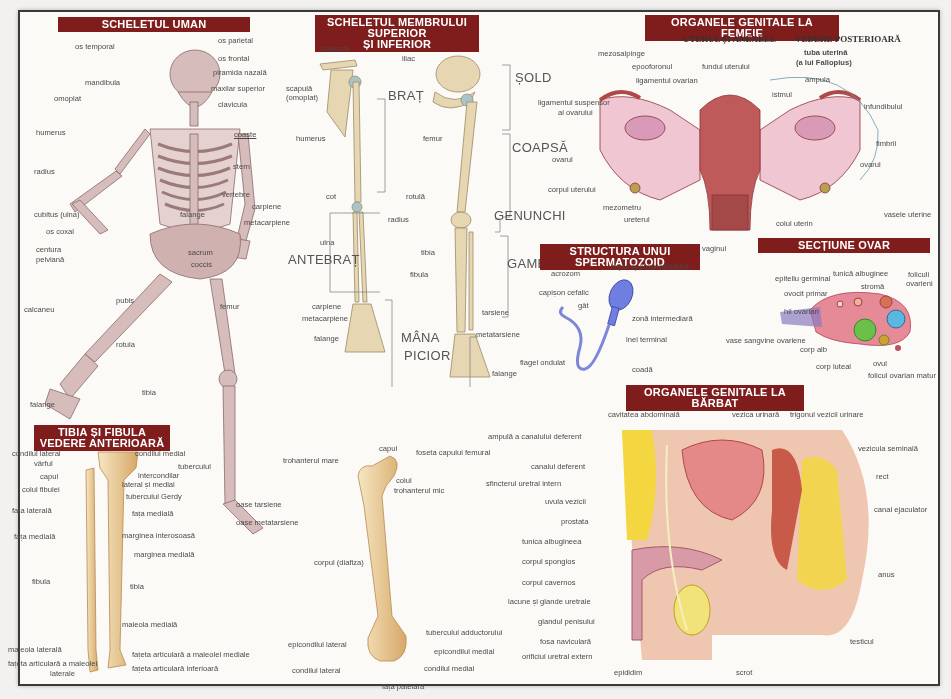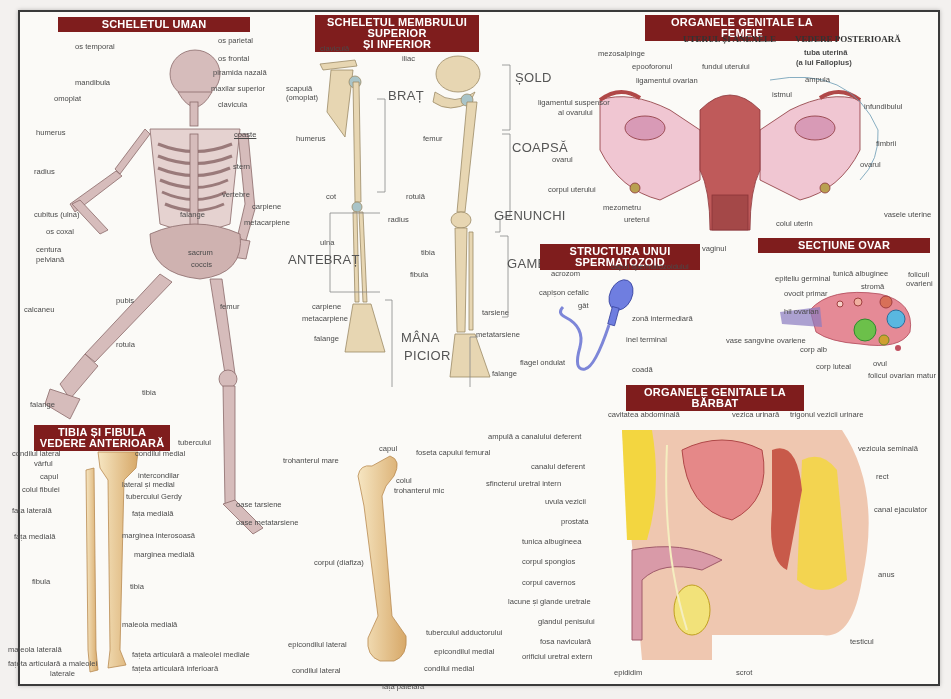--- a/index.html
+++ b/index.html
@@ -48,21 +48,21 @@
       <circle cx="188" cy="345" r="9"></circle>
       <path d="M183 352 L185 470 L195 470 L195 352 Z"></path>
       <path d="M183 470 l30 30 l10 -6 l-28 -28 z"></path>
     </g>
   </svg>
 
   <div class="lbl" style="left:55px;top:30px;">os temporal</div>
   <div class="lbl" style="left:198px;top:24px;">os parietal</div>
   <div class="lbl" style="left:198px;top:42px;">os frontal</div>
   <div class="lbl" style="left:193px;top:56px;">piramida nazală</div>
-  <div class="lbl" style="left:55px;top:66px;">mandibula</div>
+  <div class="lbl" style="left:65px;top:66px;">mandibula</div>
   <div class="lbl" style="left:191px;top:72px;">maxilar superior</div>
   <div class="lbl" style="left:34px;top:82px;">omoplat</div>
   <div class="lbl" style="left:198px;top:88px;">clavicula</div>
   <div class="lbl" style="left:16px;top:116px;">humerus</div>
   <div class="lbl" style="left:214px;top:118px;text-decoration:underline;">coaste</div>
   <div class="lbl" style="left:213px;top:150px;">stern</div>
   <div class="lbl" style="left:14px;top:155px;">radius</div>
   <div class="lbl" style="left:202px;top:178px;">vertebre</div>
   <div class="lbl" style="left:232px;top:190px;">carpiene</div>
   <div class="lbl" style="left:14px;top:198px;">cubitus (ulna)</div>
@@ -168,21 +168,21 @@
   <div class="lbl" style="left:14px;top:447px;">vârful</div>
   <div class="lbl" style="left:20px;top:460px;">capul</div>
   <div class="lbl" style="left:2px;top:473px;">colul fibulei</div>
   <div class="lbl" style="left:-8px;top:494px;">fața laterală</div>
   <div class="lbl" style="left:-6px;top:520px;">fața medială</div>
   <div class="lbl" style="left:12px;top:565px;">fibula</div>
   <div class="lbl" style="left:-12px;top:633px;">maleola laterală</div>
   <div class="lbl" style="left:-12px;top:647px;">fațeta articulară a maleolei</div>
   <div class="lbl" style="left:30px;top:657px;">laterale</div>
   <div class="lbl" style="left:115px;top:437px;">condilul medial</div>
-  <div class="lbl c" style="left:122px;top:426px;padding-left:36px;">tuberculul</div>
+  <div class="lbl c" style="left:122px;top:450px;padding-left:36px;">tuberculul</div>
   <div class="lbl" style="left:118px;top:459px;">intercondilar</div>
   <div class="lbl" style="left:102px;top:468px;">lateral și medial</div>
   <div class="lbl" style="left:106px;top:480px;">tuberculul Gerdy</div>
   <div class="lbl" style="left:112px;top:497px;">fața medială</div>
   <div class="lbl" style="left:102px;top:519px;">marginea interosoasă</div>
   <div class="lbl" style="left:114px;top:538px;">marginea medială</div>
   <div class="lbl" style="left:110px;top:570px;">tibia</div>
   <div class="lbl" style="left:102px;top:608px;">maleola medială</div>
   <div class="lbl" style="left:112px;top:638px;">fațeta articulară a maleolei mediale</div>
   <div class="lbl" style="left:112px;top:652px;">fațeta articulară inferioară</div>

